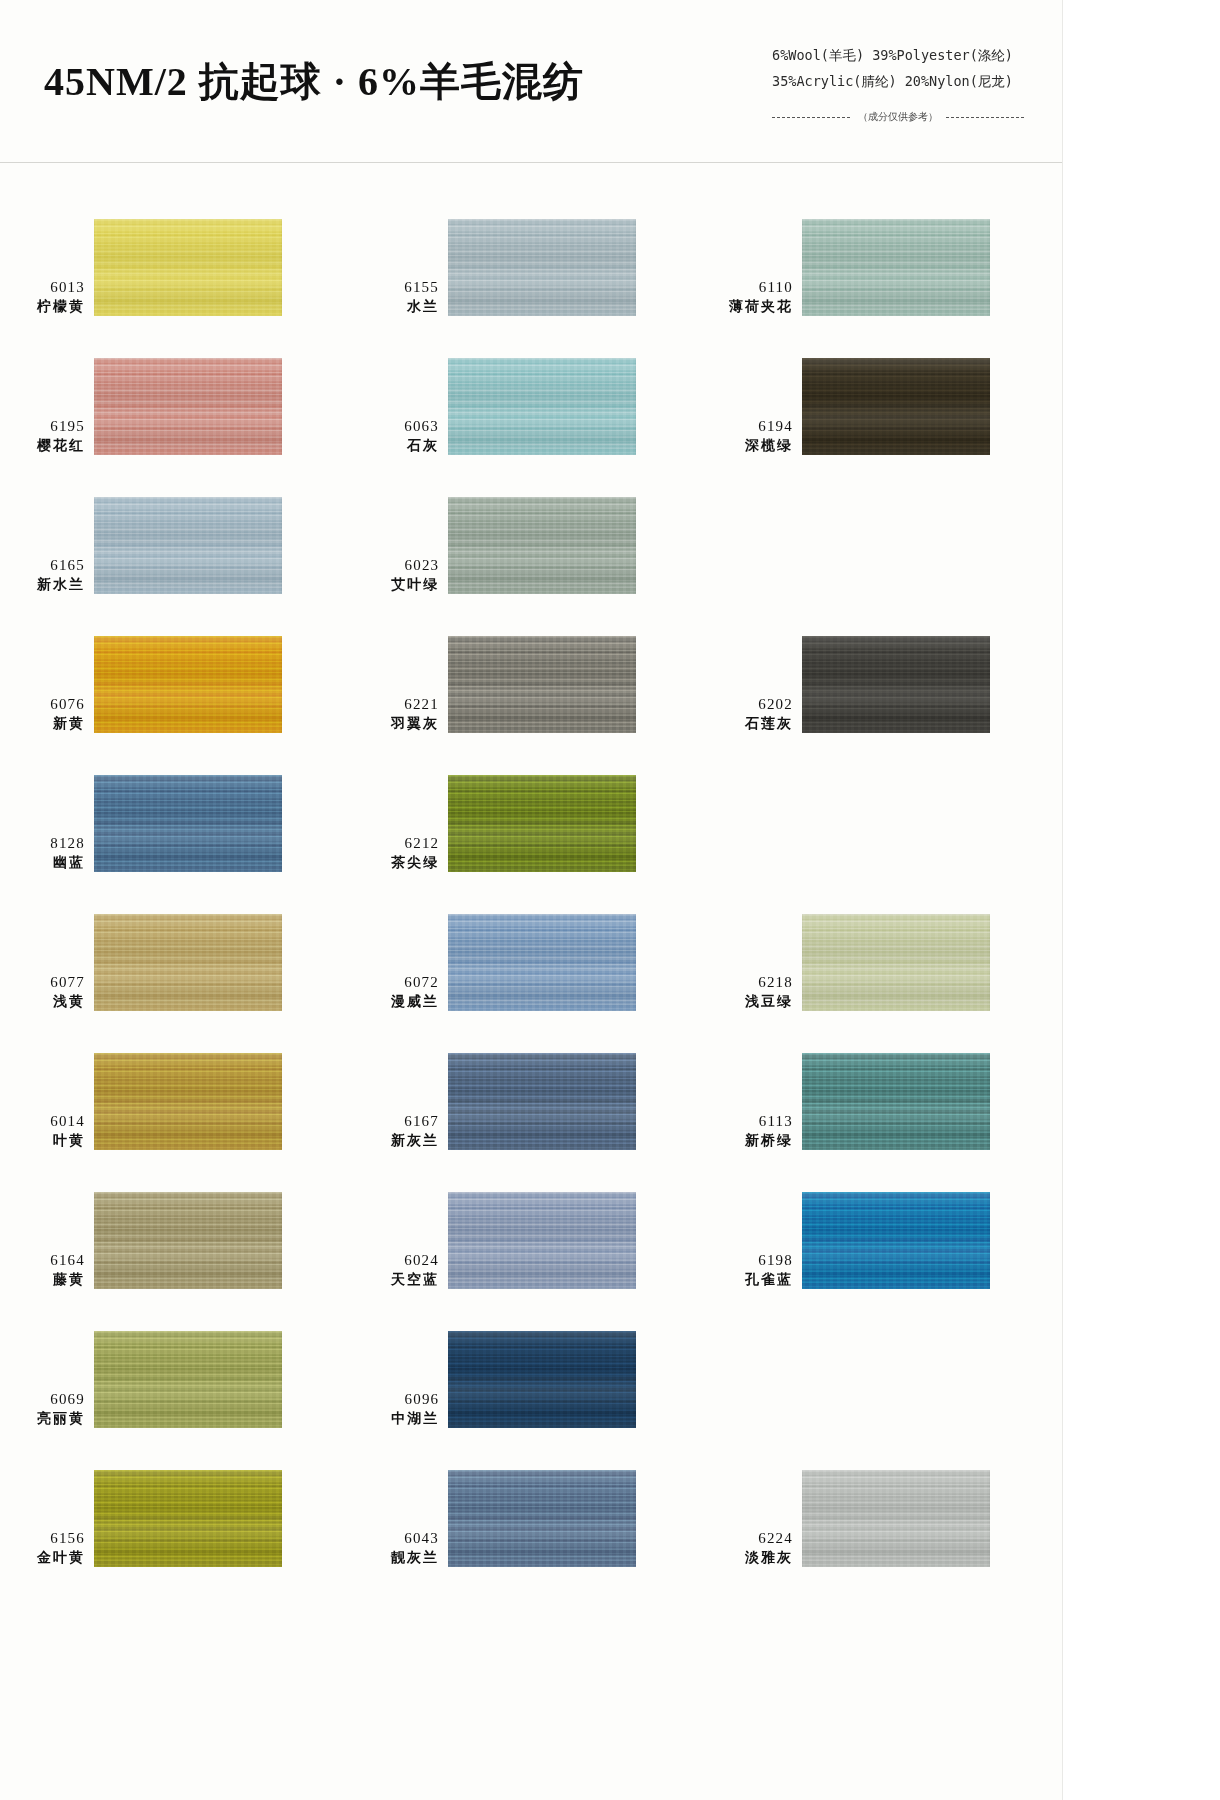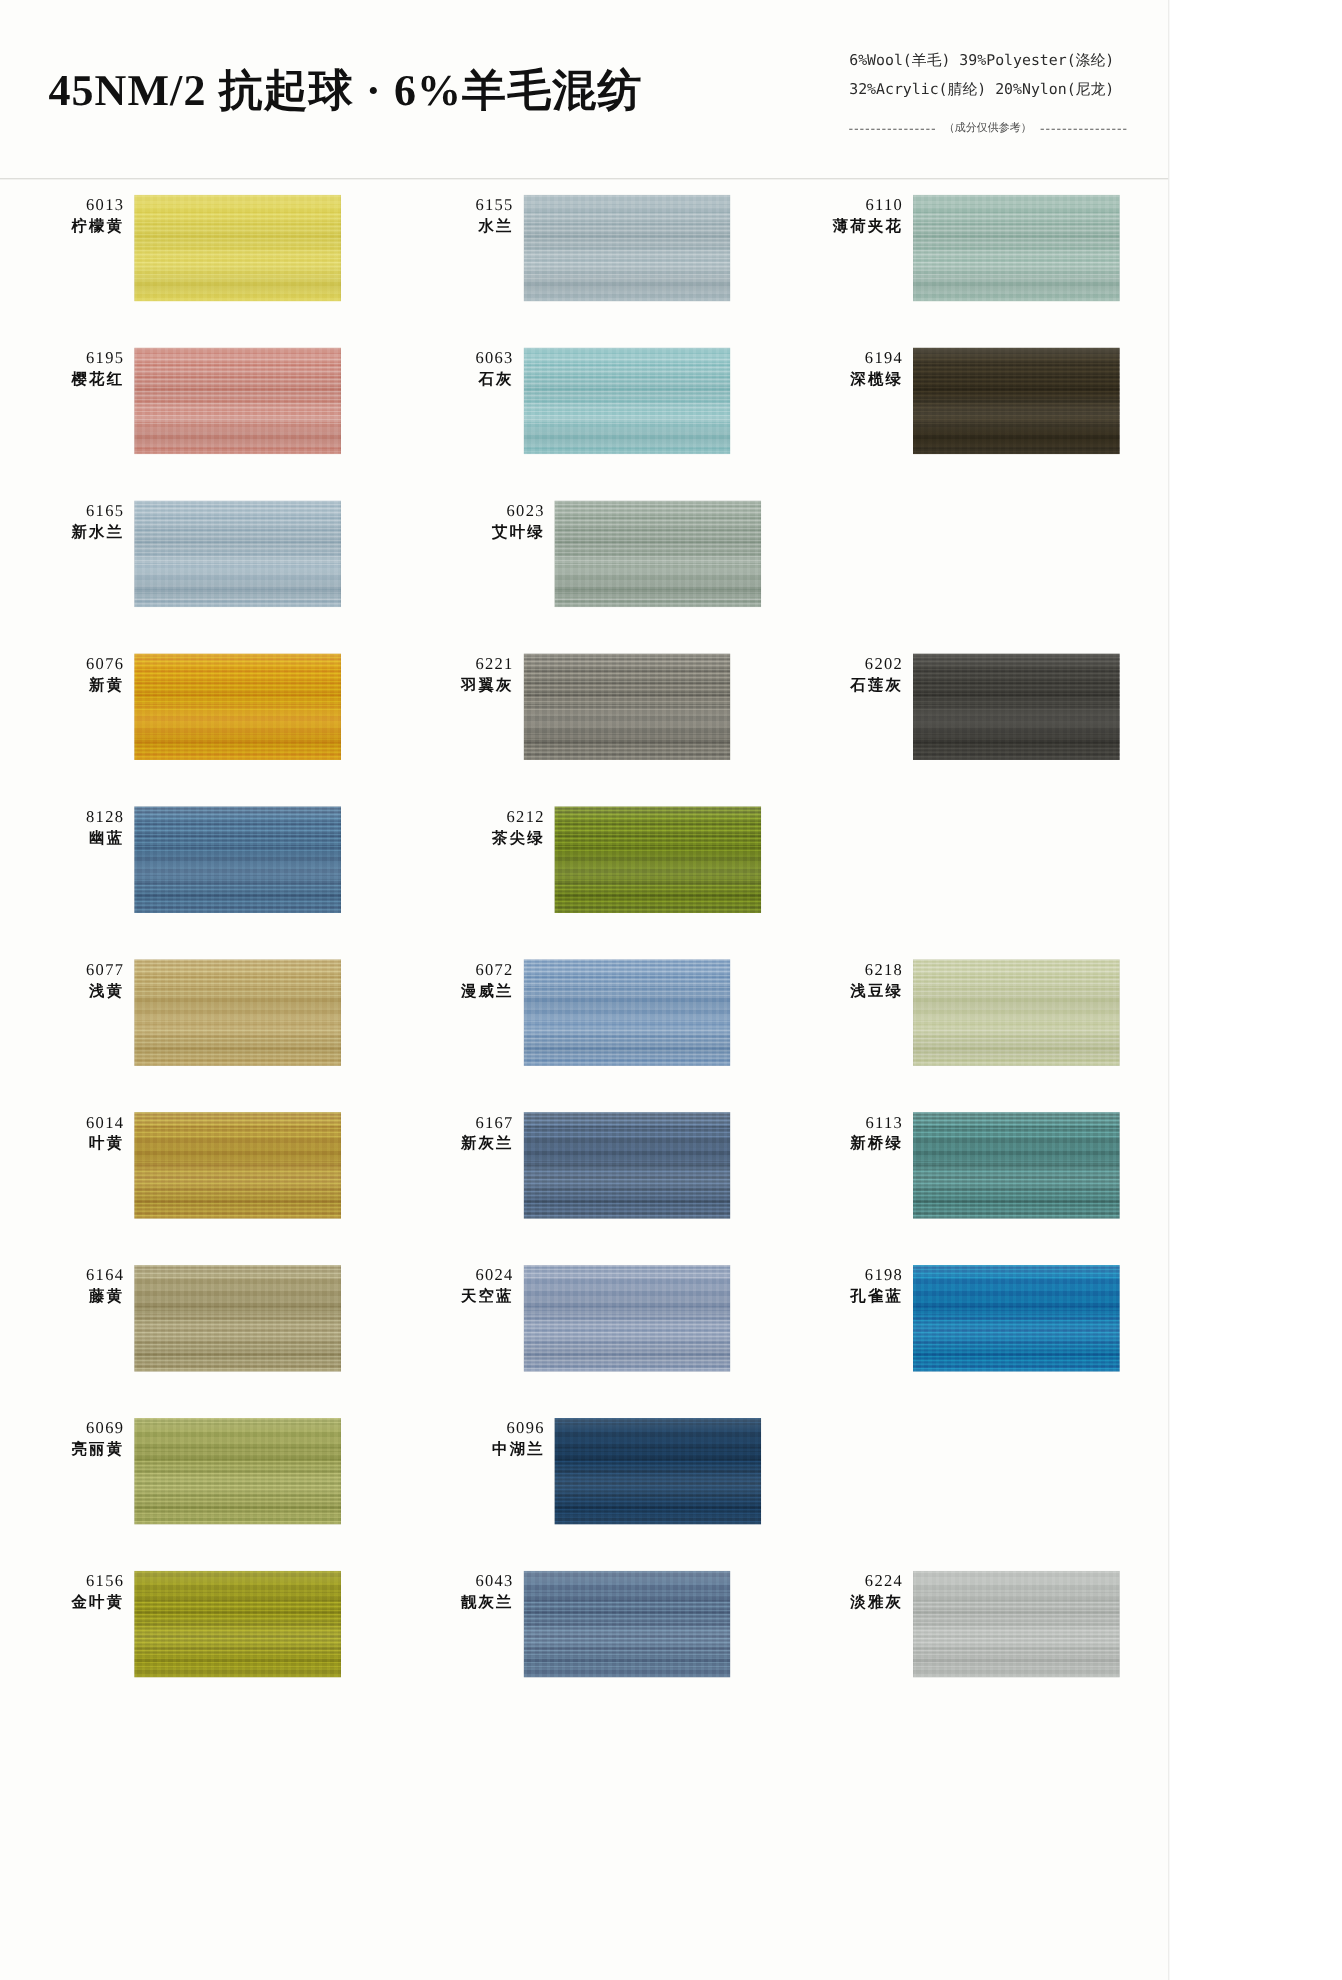--- a/index.html
+++ b/index.html
@@ -69,23 +69,22 @@
     position:relative;
     padding-top:14px;
   }
   .row{
     display:flex;
     height:139px;
   }
   .cell{
     width:354.3px;
     display:flex;
-    align-items:flex-start;
+    align-items:flex-end;
     position:relative;
-    margin-left:28px;
   }
   .label{
     width:94px;
     text-align:right;
     padding-right:9px;
     box-sizing:border-box;
     font-family:"Liberation Serif", serif;
     line-height:1.34;
     color:#121212;
     flex:0 0 auto;
@@ -163,21 +162,21 @@
 </style>
 </head>
 <body>
 
 <div class="page">
 
   <div class="header">
     <div class="title">45NM/2 抗起球 · 6%羊毛混纺</div>
     <div class="comp-block">
       <div class="comp-line">6%Wool(羊毛)  39%Polyester(涤纶)</div>
-      <div class="comp-line">32%Acrylic(腈纶)  20%Nylon(尼龙)</div>
+      <div class="comp-line">35%Acrylic(腈纶)  20%Nylon(尼龙)</div>
       <div class="comp-note">
         <span class="dash"></span>
         <span>（成分仅供参考）</span>
         <span class="dash"></span>
       </div>
     </div>
   </div>
 
   <div class="grid">
       <div class="row">

